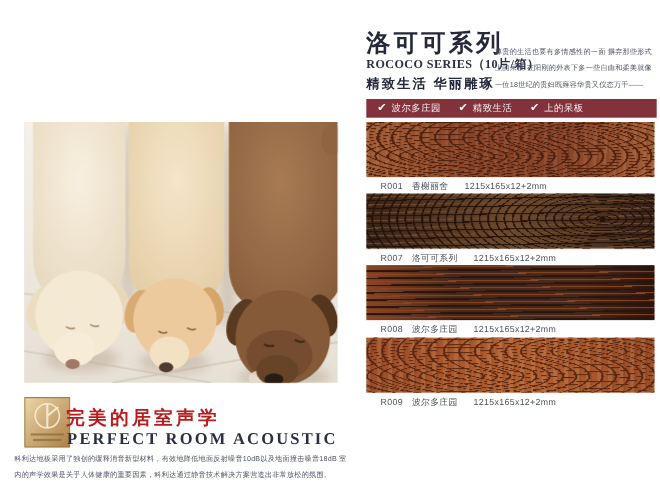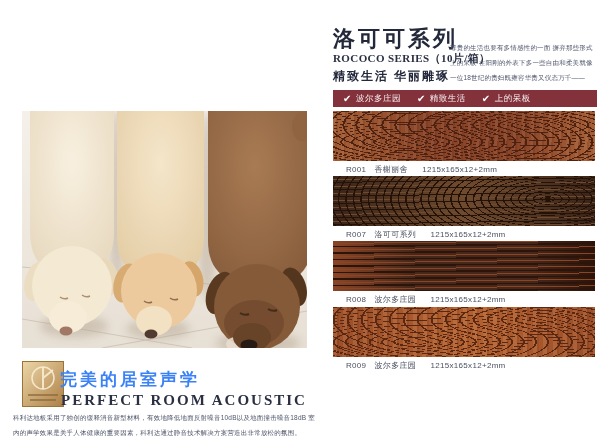--- a/index.html
+++ b/index.html
@@ -59,21 +59,21 @@
     linear-gradient(90deg, var(--light), var(--base) 30%, var(--base) 75%, var(--grain));}
   .g5{background:
     repeating-radial-gradient(ellipse 170px 34px at 32% 70%, rgba(0,0,0,0) 0 10px, var(--grain) 10px 12px),
     repeating-radial-gradient(ellipse 200px 44px at 80% 25%, rgba(0,0,0,0) 0 12px, var(--grain) 12px 14px),
     repeating-linear-gradient(90.6deg, rgba(255,220,170,.12) 0 4px, rgba(60,15,0,.10) 4px 6px, rgba(0,0,0,0) 6px 10px),
     linear-gradient(90deg, var(--base), var(--light) 55%, var(--base));}
 
   
   .logo{left:22px;top:361px;width:42px;height:46px;}
   .ac-title{left:60px;top:368px;font-family:"Liberation Serif","DejaVu Serif",serif;
-    font-weight:bold;font-size:17px;letter-spacing:3px;color:#3b82f6;white-space:nowrap;}
+    font-weight:bold;font-size:17px;letter-spacing:3px;color:#b91c1c;white-space:nowrap;}
   .ac-en{left:61px;top:392px;font-family:"Liberation Serif","DejaVu Serif",serif;
     font-weight:bold;font-size:15px;letter-spacing:2px;color:#2a2f42;white-space:nowrap;}
   .ac-body{left:13px;top:411px;width:298px;font-size:6.5px;line-height:14.5px;
     color:#4e5569;letter-spacing:.2px;}
   .ac-body div{white-space:nowrap;}
 </style>
 </head>
 <body>
 
 <div class="abs photo">

